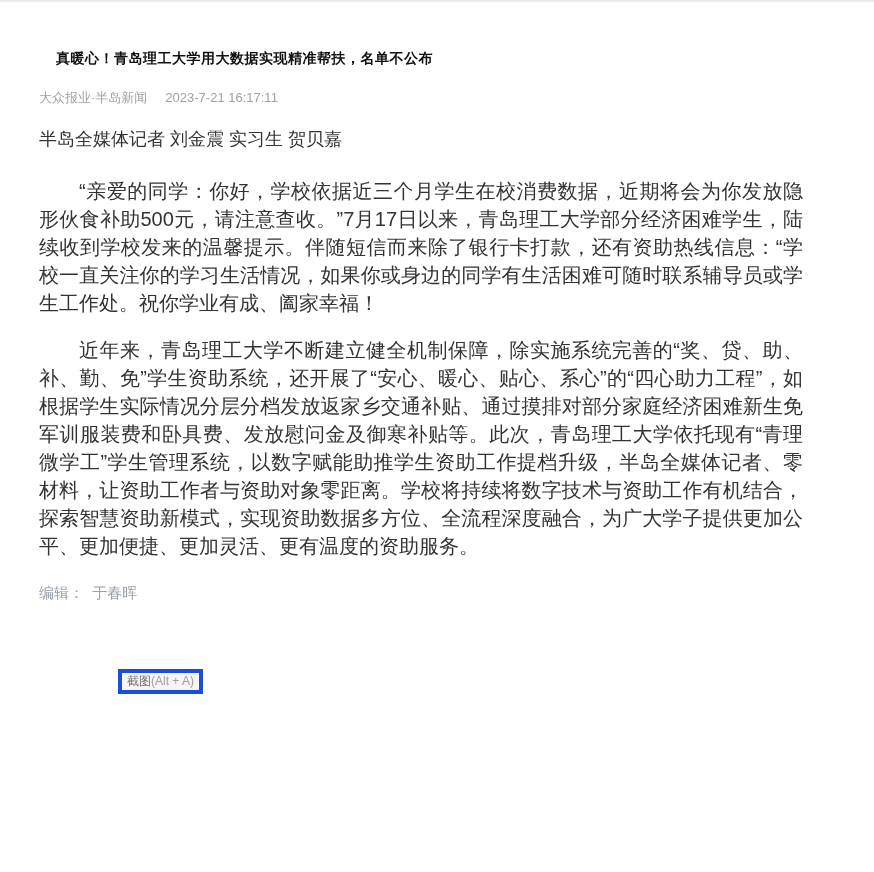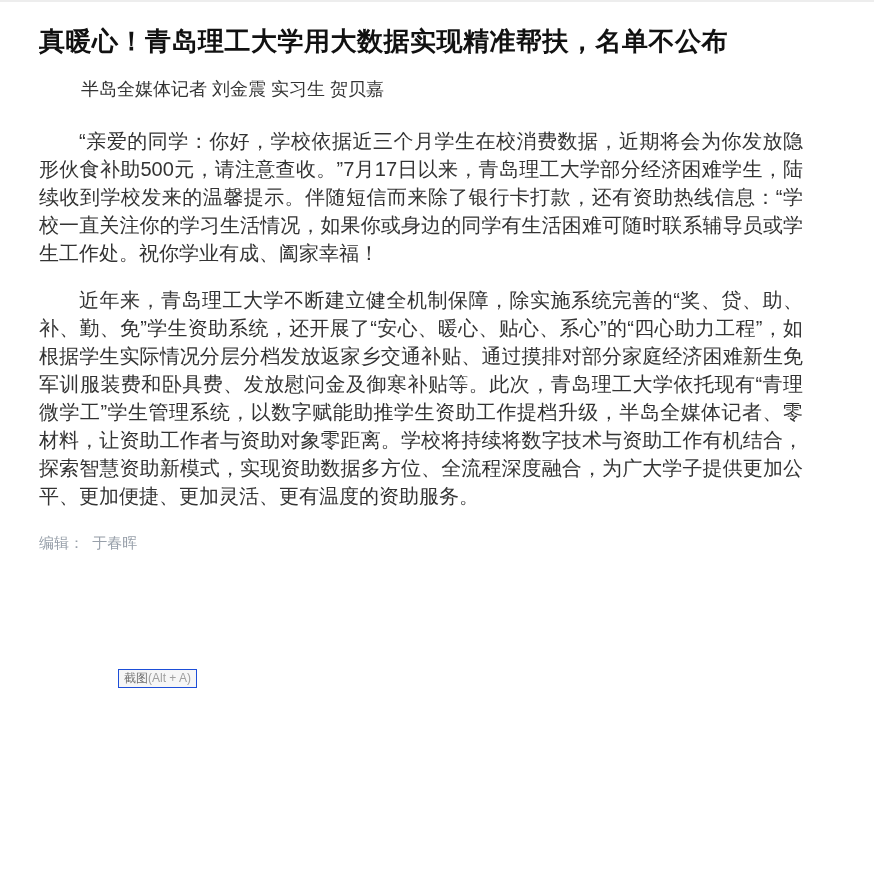--- a/index.html
+++ b/index.html
@@ -13,41 +13,40 @@
   }
   .top-hairline {
     height: 2px;
     background: #ededed;
     width: 100%;
   }
   .article {
     padding: 24px 71px 0 39px; 
   }
   .article-title {
-    margin: 0;
-    font-size: 26px;
+    margin: 17px;
+    font-size: 14px;
     line-height: 30px;
     font-weight: 700;
     color: #111111;
     letter-spacing: 0.5px;
   }
   .meta-line {
     margin-top: 13px;
     font-size: 13px;
     line-height: 16px;
     color: #a1a1a1;
   }
   .meta-line .datetime { margin-left: 18px; }
   .byline {
     margin-top: 21px;
     margin-bottom: 26px;
     font-size: 18px;
     line-height: 24px;
     color: #333333;
-    margin-left: 42px;
   }
   .article p {
     margin: 0 0 19px 0;
     font-size: 20px;
     line-height: 28px;
     color: #333333;
     text-align: justify;
     text-indent: 2em;
     word-break: break-all;
   }
@@ -57,38 +56,41 @@
     line-height: 28px;
     color: #98a0aa;
   }
   .article-footer .footer-row { white-space: pre; }
   .screenshot-tooltip {
     position: absolute;
     left: 118px;
     top: 669px;
     height: 17px;
     padding: 0 5px;
-    border: 1px solid #1d4ed8;
+    border: 4px solid #1d4ed8;
     background: rgba(244, 244, 244, 0.82);
     font-size: 12px;
     line-height: 17px;
     color: #6f6f6f;
     white-space: nowrap;
   }
   .screenshot-tooltip .shortcut { color: #9f9f9f; }
 </style>
 </head>
 <body>
 
 <div class="top-hairline"></div>
 
 <div class="article">
 
   <h1 class="article-title">真暖心！青岛理工大学用大数据实现精准帮扶，名单不公布</h1>
 
+  <div class="meta-line">
+    <span class="source">大众报业·半岛新闻</span><span class="datetime">2023-7-21 16:17:11</span>
+  </div>
 
   <div class="byline">半岛全媒体记者 刘金震 实习生 贺贝嘉</div>
 
   <p>“亲爱的同学：你好，学校依据近三个月学生在校消费数据，近期将会为你发放隐形伙食补助500元，请注意查收。”7月17日以来，青岛理工大学部分经济困难学生，陆续收到学校发来的温馨提示。伴随短信而来除了银行卡打款，还有资助热线信息：“学校一直关注你的学习生活情况，如果你或身边的同学有生活困难可随时联系辅导员或学生工作处。祝你学业有成、阖家幸福！</p>
 
 
 
   <p>近年来，青岛理工大学不断建立健全机制保障，除实施系统完善的“奖、贷、助、补、勤、免”学生资助系统，还开展了“安心、暖心、贴心、系心”的“四心助力工程”，如根据学生实际情况分层分档发放返家乡交通补贴、通过摸排对部分家庭经济困难新生免军训服装费和卧具费、发放慰问金及御寒补贴等。此次，青岛理工大学依托现有“青理微学工”学生管理系统，以数字赋能助推学生资助工作提档升级，半岛全媒体记者、零材料，让资助工作者与资助对象零距离。学校将持续将数字技术与资助工作有机结合，探索智慧资助新模式，实现资助数据多方位、全流程深度融合，为广大学子提供更加公平、更加便捷、更加灵活、更有温度的资助服务。</p>
 
   <div class="article-footer">

